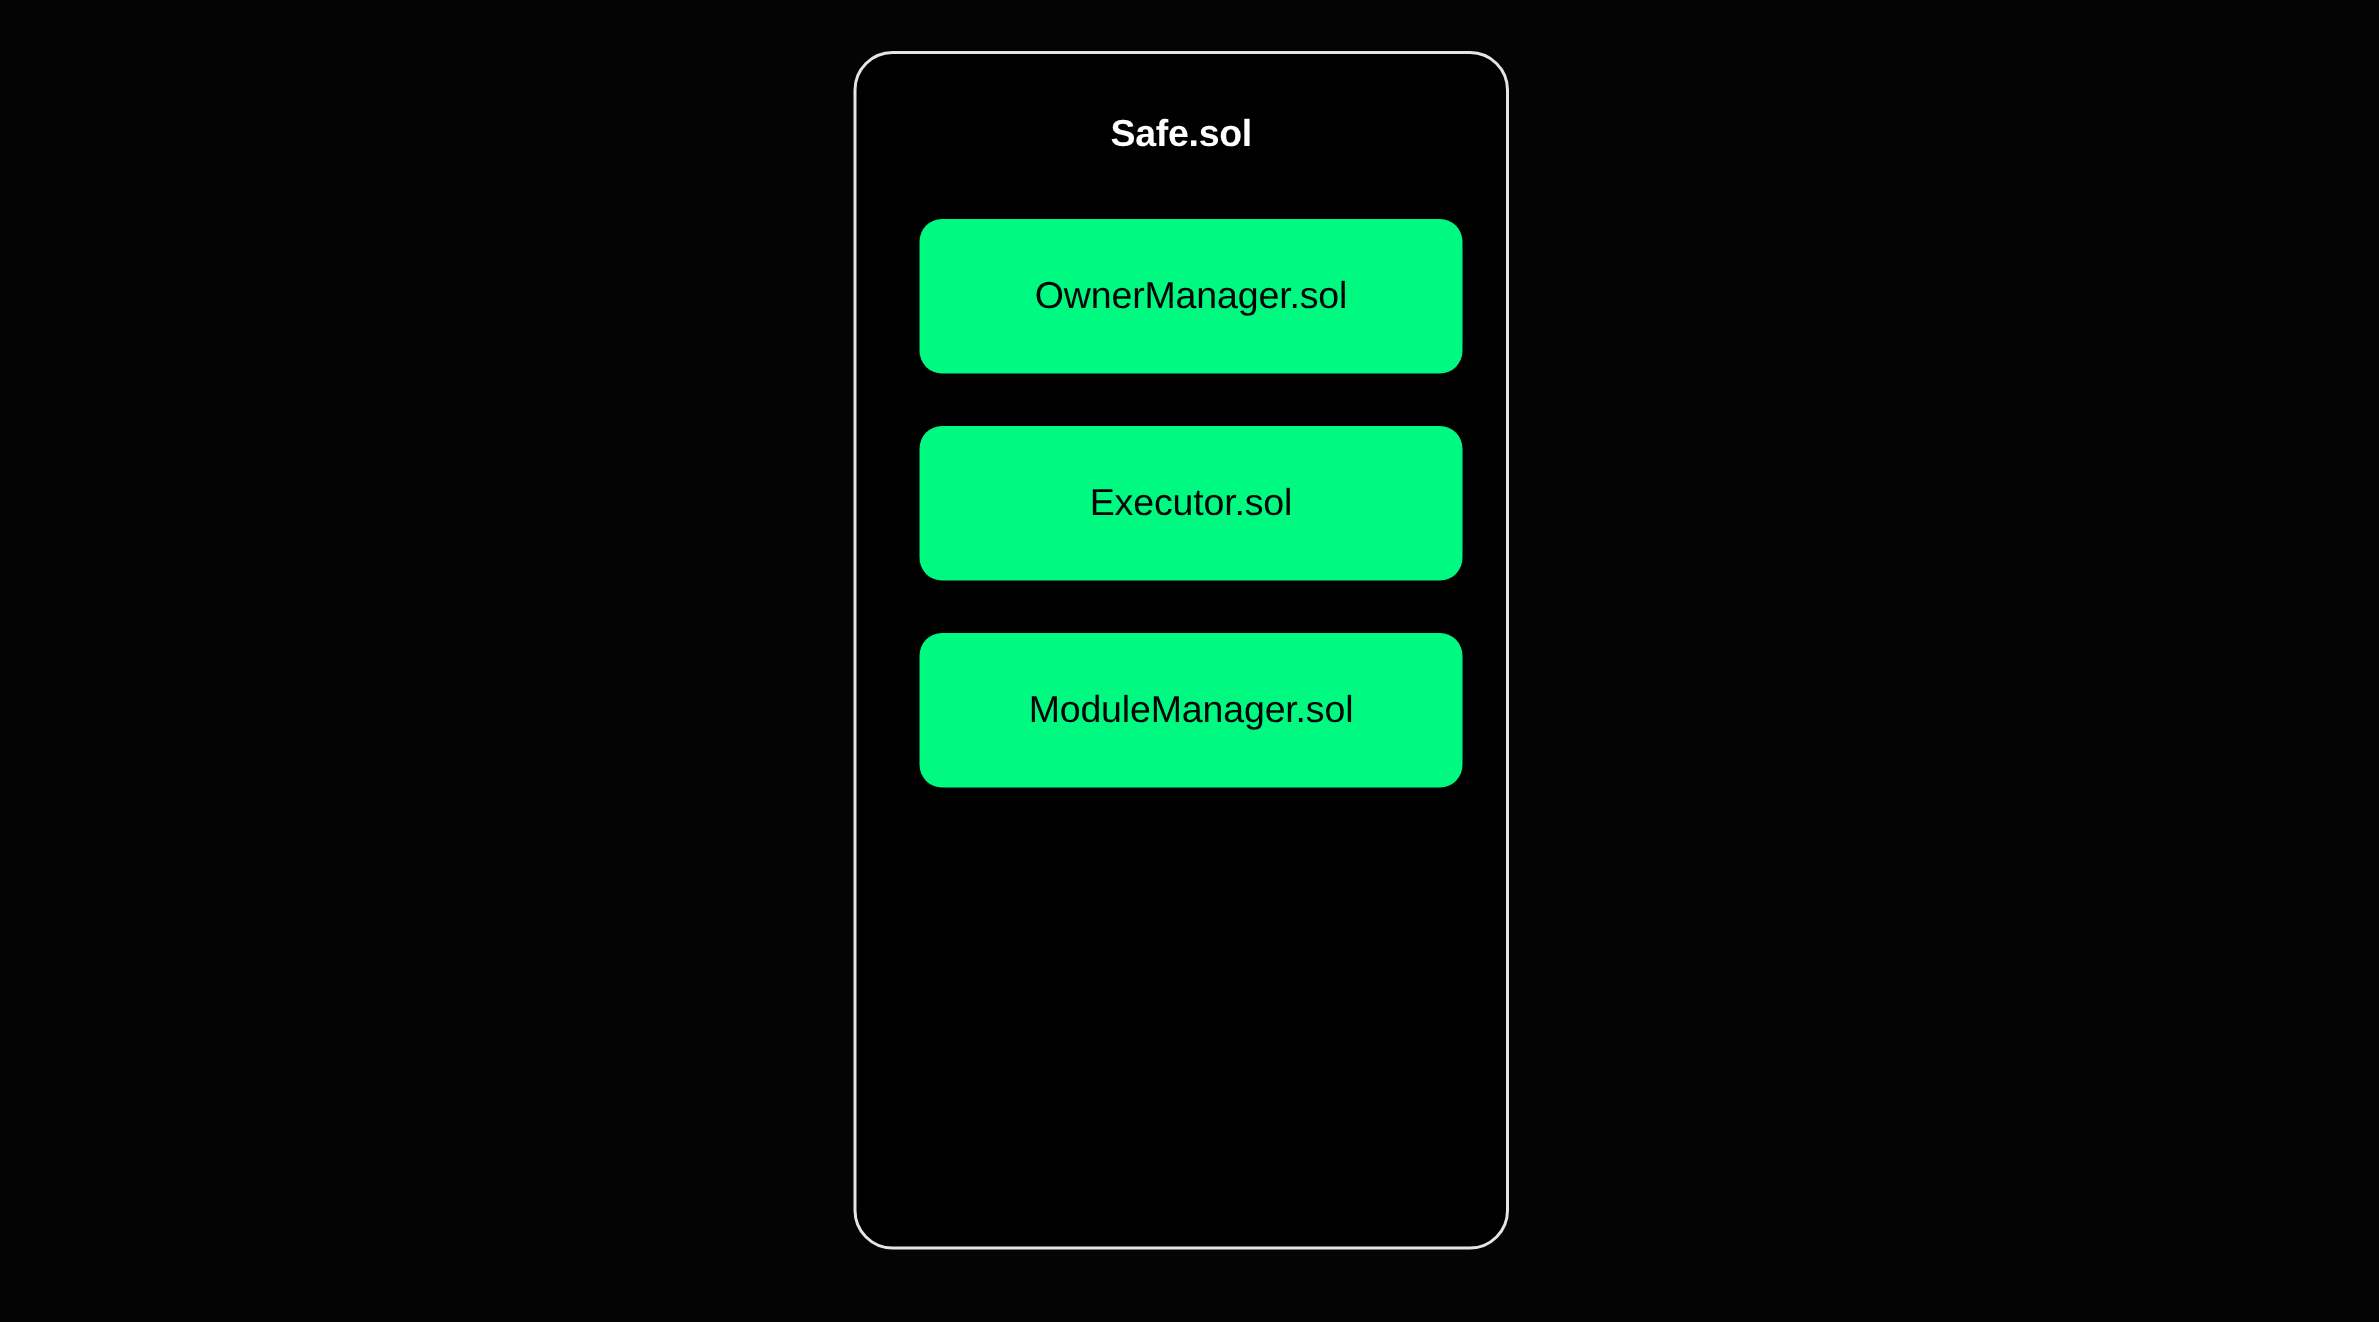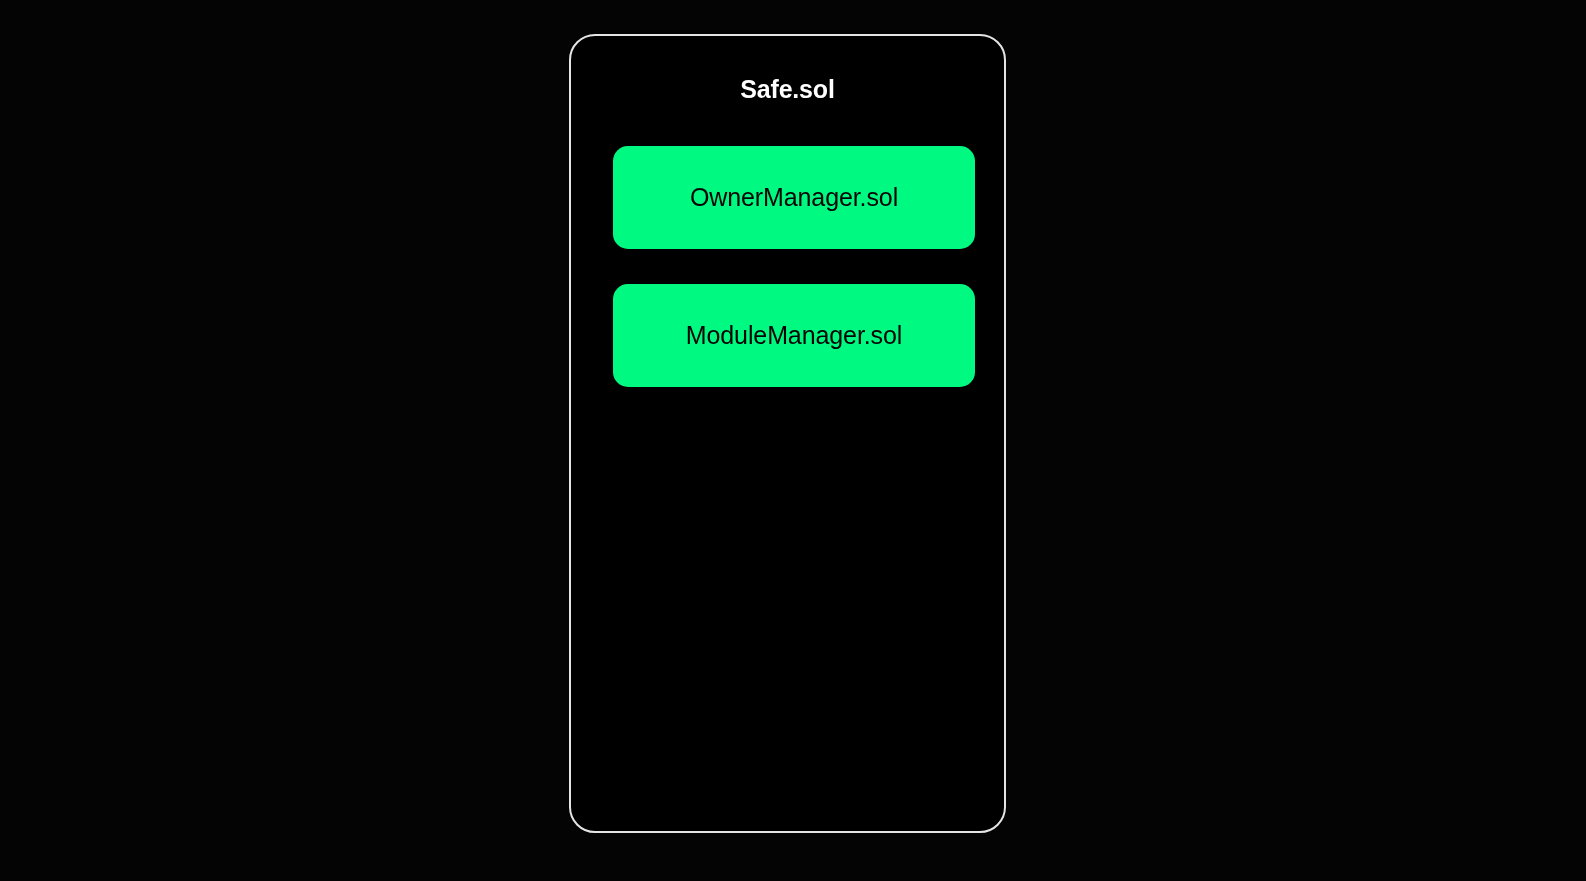--- a/index.html
+++ b/index.html
@@ -86,20 +86,23 @@
 
     <div class="card-title">Safe.sol</div>
 
     <div class="module-list">
 
 
       <div class="module-box">
         <span class="module-label">OwnerManager.sol</span>
       </div>
 
+      <div class="module-box">
+        <span class="module-label">Executor.sol</span>
+      </div>
 
 
       <div class="module-box">
         <span class="module-label">ModuleManager.sol</span>
       </div>
 
     </div>
   </div>
 
 </div>

